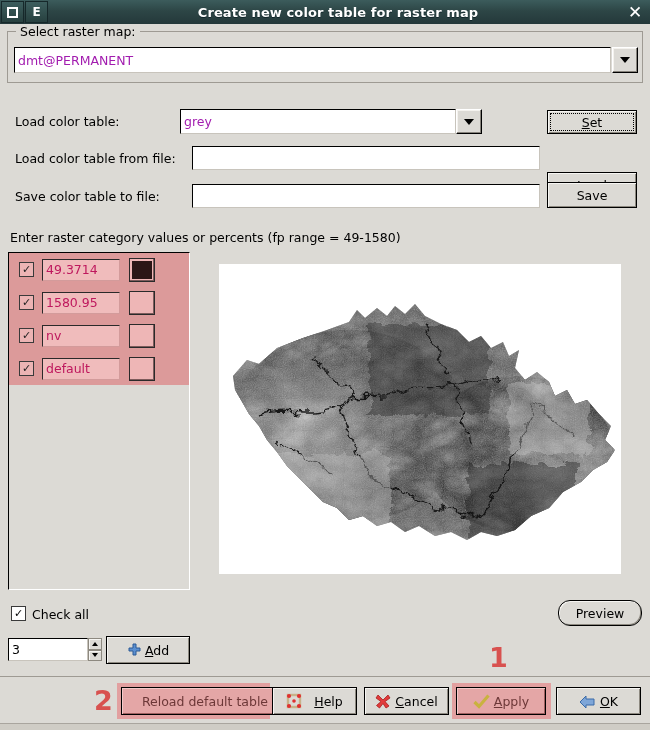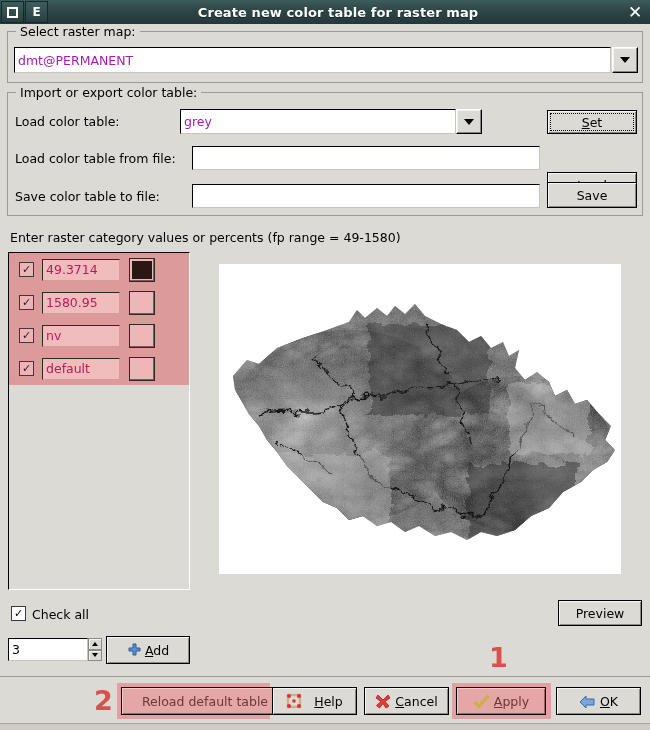--- a/index.html
+++ b/index.html
@@ -164,23 +164,20 @@
   </div>
 
   <div class="group" style="left:7px;top:31px;width:636px;height:52px;">
     <span class="group-title">Select raster map:</span>
   </div>
   <div class="txt" style="left:14px;top:47px;width:597px;height:26px;">dmt@PERMANENT</div>
   <div class="combo-arrow" style="left:612px;top:47px;height:26px;">
     <span class="arrow-dn"></span>
   </div>
 
-  <div class="group" style="left:7px;top:92px;width:636px;height:124px;">
-    <span class="group-title">Import or export color table:</span>
-  </div>
 
   <div class="lbl" style="left:15px;top:114px;">Load color table:</div>
   <div class="txt" style="left:180px;top:109px;width:276px;height:25px;">grey</div>
   <div class="combo-arrow" style="left:456px;top:109px;height:25px;">
     <span class="arrow-dn"></span>
   </div>
   <div class="btn focus" style="left:547px;top:110px;width:90px;height:24px;">
     <span><u>S</u>et</span>
   </div>
 
@@ -303,21 +300,21 @@
         <g filter="url(#rough)" opacity="0.35">
           <rect x="150" y="60" width="120" height="90" fill="#202020"></rect>
           <rect x="250" y="200" width="110" height="80" fill="#151515"></rect>
           <rect x="60" y="190" width="110" height="80" fill="#c8c8c8"></rect>
           <rect x="290" y="120" width="80" height="70" fill="#cfcfcf"></rect>
         </g>
       </g>
     </svg>
   </div>
 
-  <div class="btn" style="left:558px;top:600px;width:84px;height:26px;">Preview</div>
+  <div class="btn" style="left:558px;top:600px;width:84px;height:26px;border-radius:12px;">Preview</div>
 
   <div style="position:absolute;left:11px;top:606px;width:15px;height:15px;box-sizing:border-box;border:1px solid #3a3a3a;background:#fff;display:flex;align-items:center;justify-content:center;font-size:11px;line-height:1;">
     <span>✓</span>
   </div>
   <div class="lbl" style="left:32px;top:607px;">Check all</div>
   <div class="btn" style="left:106px;top:601px;width:84px;height:26px;margin-top:35px;">Clear all</div>
 
   <div class="spin-box" style="left:8px;top:638px;width:80px;height:23px;">3</div>
   <div class="spin-btns" style="left:88px;top:638px;height:23px;">
     <span>

